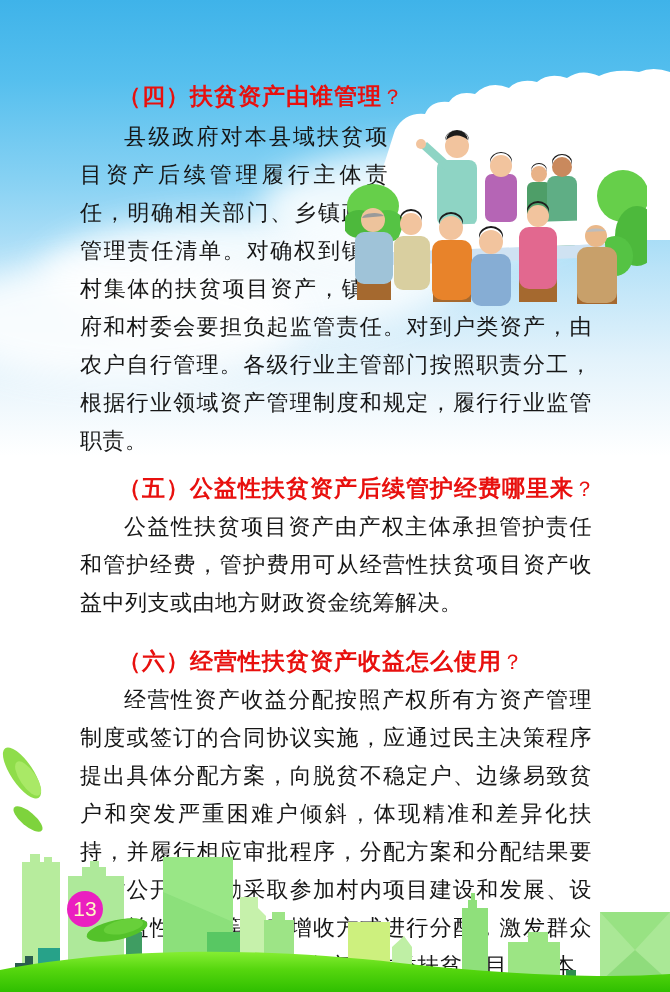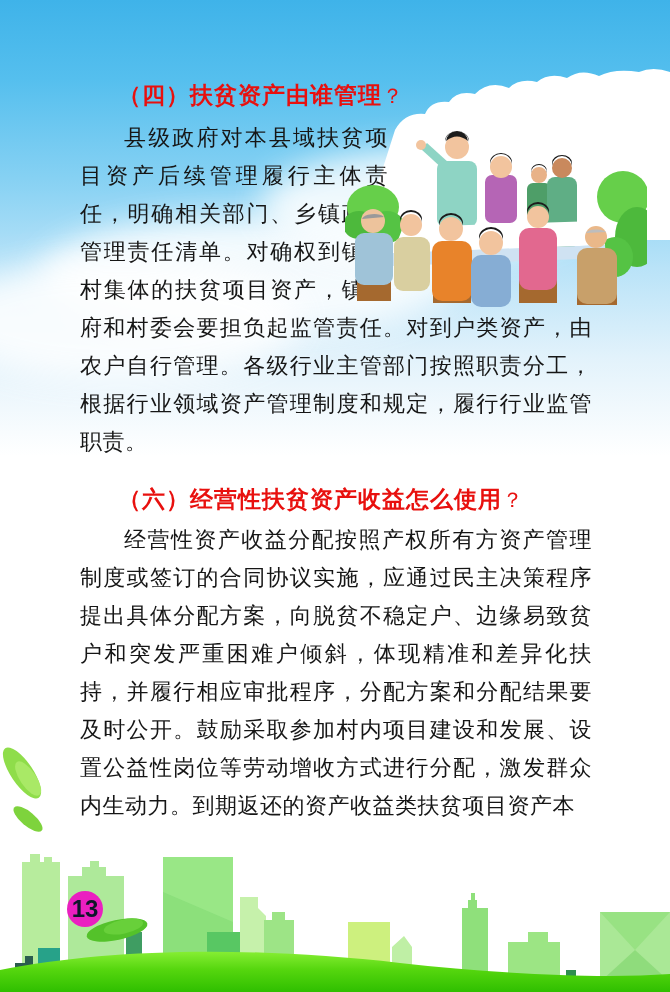--- a/index.html
+++ b/index.html
@@ -13,21 +13,21 @@
     background:linear-gradient(180deg,#3fb3e9 0%,#55bfee 8%,#86d1f3 18%,#b9e3f8 27%,#e2f2fb 36%,#ffffff 46%,#ffffff 100%);
   }
   .cloud-tr{position:absolute;top:0;left:0;width:670px;height:240px;}
   .cloud-haze{position:absolute;background:#ffffff;border-radius:50%;filter:blur(16px);opacity:.85;}
   .haze-a{left:40px;top:215px;width:420px;height:120px;}
   .haze-b{left:260px;top:150px;width:330px;height:110px;}
   .haze-c{left:-60px;top:260px;width:360px;height:120px;}
   
   .content{position:absolute;left:80px;top:70px;width:512px;color:#161616;}
   h2{
-    margin:0;padding-left:38px;font-family:Liberation Mono, monospace;
+    margin:0;padding-left:38px;font-family:Liberation Serif, serif;
     font-size:23px;line-height:30px;font-weight:bold;color:#e8100e;letter-spacing:1px;white-space:nowrap;
   }
   h2 .qm{font-weight:400;font-size:21px;}
   .para{
     font-size:22px;line-height:38px;letter-spacing:.5px;text-align:justify;
     text-indent:44px;color:#161616;
   }
   .sec4 h2{margin-top:12px;}
   .sec4 .para{margin-top:6px;}
   .sec5 h2{margin-top:14px;}
@@ -37,22 +37,22 @@
   .illu{
     float:right;width:247px;height:180px;margin:8px -55px 0 12px;
     position:relative;
   }
   .illu svg{position:absolute;right:0;top:0;}
   
   .skyline{position:absolute;left:0;bottom:0;width:670px;height:140px;}
   .leaves-left{position:absolute;left:0;top:735px;width:70px;height:110px;}
   .page-badge{
     position:absolute;left:67px;top:891px;width:36px;height:36px;border-radius:50%;
-    background:#ea1fc0;color:#0f172a;font-family:"Liberation Sans","DejaVu Sans",sans-serif;
-    font-size:24px;line-height:36px;text-align:center;z-index:5;font-weight:bold;
+    background:#ea1fc0;color:#fef9c3;font-family:"Liberation Sans","DejaVu Sans",sans-serif;
+    font-size:21px;line-height:36px;text-align:center;z-index:5;
   }
 </style>
 </head>
 <body>
 
 <div class="page">
 
   <div class="sky"></div>
 
   <svg class="cloud-tr" width="670" height="240" viewBox="0 0 670 240">
@@ -141,20 +141,24 @@
               <circle cx="251" cy="110" r="11" fill="#eab889"></circle>
               <path d="M241,106 a11,5 0 0 1 20,-1 l-20,1Z" fill="#bdbdbd"></path>
               <rect x="232" y="121" width="40" height="56" rx="10" fill="#c8a06a"></rect>
             </g>
           </svg>
         </div>
         <span>县级政府对本县域扶贫项目资产后续管理履行主体责任，明确相关部门、乡镇政府管理责任清单。对确权到镇、村集体的扶贫项目资产，镇政府和村委会要担负起监管责任。对到户类资产，由农户自行管理。各级行业主管部门按照职责分工，根据行业领域资产管理制度和规定，履行行业监管职责。</span>
       </div>
     </section>
 
+    <section class="sec5">
+      <h2><span>（五）公益性扶贫资产后续管护经费哪里来</span><span class="qm">？</span></h2>
+      <div class="para"><span>公益性扶贫项目资产由产权主体承担管护责任和管护经费，管护费用可从经营性扶贫项目资产收益中列支或由地方财政资金统筹解决。</span></div>
+    </section>
 
     <section class="sec6">
       <h2><span>（六）经营性扶贫资产收益怎么使用</span><span class="qm">？</span></h2>
       <div class="para"><span>经营性资产收益分配按照产权所有方资产管理制度或签订的合同协议实施，应通过民主决策程序提出具体分配方案，向脱贫不稳定户、边缘易致贫户和突发严重困难户倾斜，体现精准和差异化扶持，并履行相应审批程序，分配方案和分配结果要及时公开。鼓励采取参加村内项目建设和发展、设置公益性岗位等劳动增收方式进行分配，激发群众内生动力。到期返还的资产收益类扶贫项目资产本</span></div>
     </section>
 
   </div>
 
   <svg class="leaves-left" width="70" height="110" viewBox="0 0 70 110">
     <g transform="rotate(56 22 38)">

